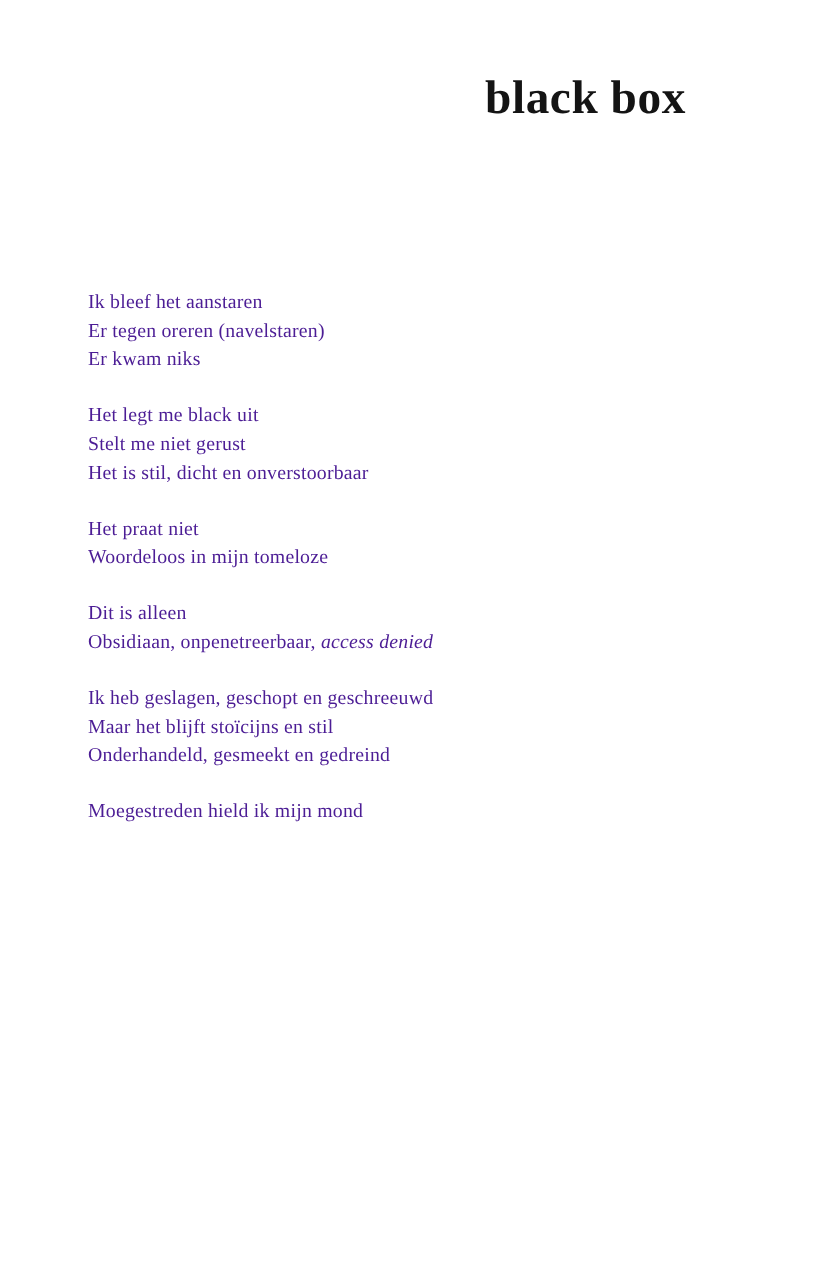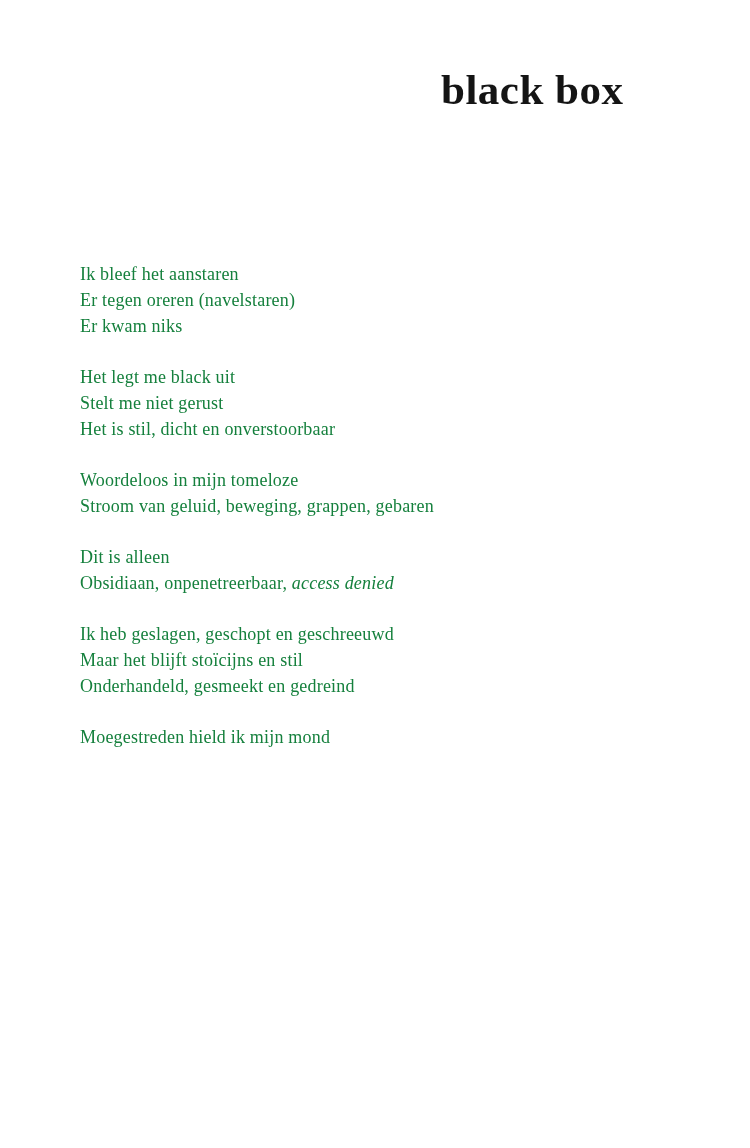--- a/index.html
+++ b/index.html
@@ -24,21 +24,21 @@
     font-weight: 600;
     line-height: 1.2;
     letter-spacing: 0.5px;
     color: #141414;
     white-space: nowrap;
   }
   .poem {
     position: absolute;
     left: 80px;
     top: 261px;
-    color: #15803d;
+    color: #4c1d95;
     font-size: 18px;
     line-height: 26px;
     letter-spacing: 0.2px;
   }
   .stanza {
     margin: 0 0 25px 0;
   }
   .stanza:last-child {
     margin-bottom: 0;
   }
@@ -59,22 +59,22 @@
         <div class="line"><span>Ik bleef het aanstaren</span></div>
         <div class="line"><span>Er tegen oreren (navelstaren)</span></div>
         <div class="line"><span>Er kwam niks</span></div>
       </div>
       <div class="stanza">
         <div class="line"><span>Het legt me black uit</span></div>
         <div class="line"><span>Stelt me niet gerust</span></div>
         <div class="line"><span>Het is stil, dicht en onverstoorbaar</span></div>
       </div>
       <div class="stanza">
+        <div class="line"><span>Het praat niet</span></div>
         <div class="line"><span>Woordeloos in mijn tomeloze</span></div>
-        <div class="line"><span>Stroom van geluid, beweging, grappen, gebaren</span></div>
       </div>
       <div class="stanza">
         <div class="line"><span>Dit is alleen</span></div>
         <div class="line"><span>Obsidiaan, onpenetreerbaar, </span><em>access denied</em></div>
       </div>
       <div class="stanza">
         <div class="line"><span>Ik heb geslagen, geschopt en geschreeuwd</span></div>
         <div class="line"><span>Maar het blijft stoïcijns en stil</span></div>
         <div class="line"><span>Onderhandeld, gesmeekt en gedreind</span></div>
       </div>

